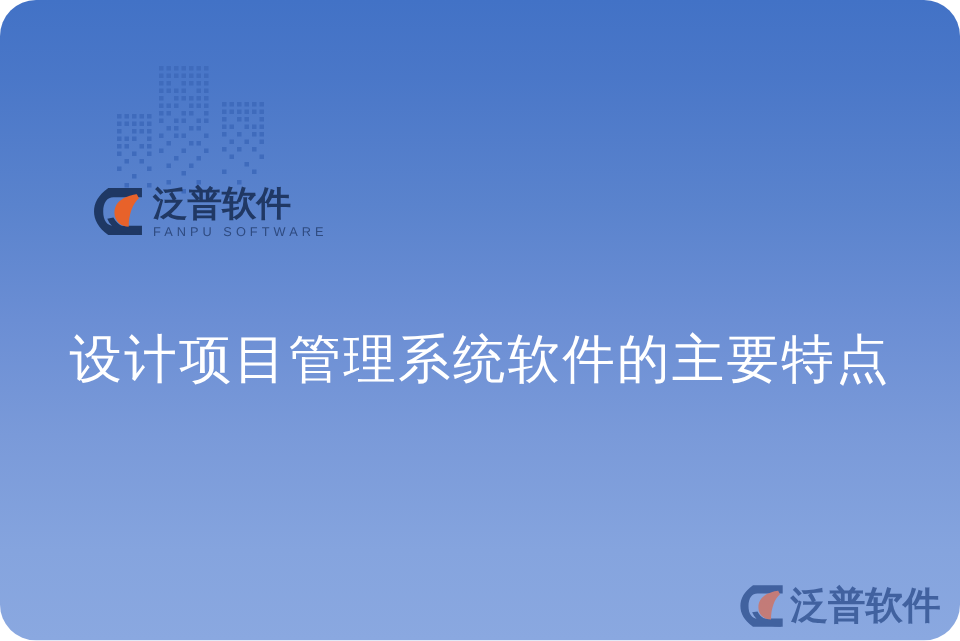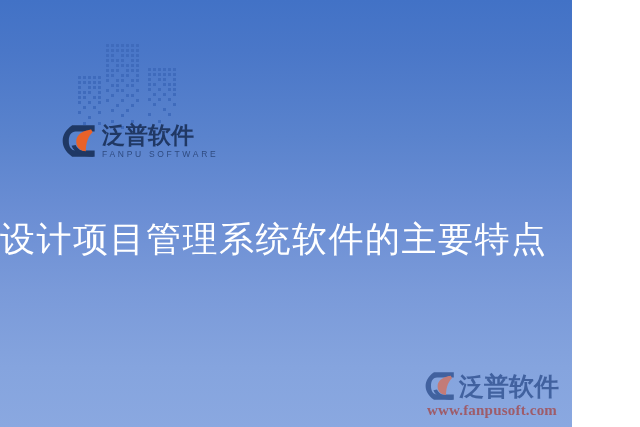--- a/index.html
+++ b/index.html
@@ -2,33 +2,34 @@
 <html><head>
 <meta charset="utf-8">
 <style>
   html, body {
     margin: 0;
     padding: 0;
     background: #ffffff;
   }
   #stage {
     position: relative;
-    width: 572px;
+    width: 640px;
     height: 427px;
     overflow: hidden;
     font-family: "Liberation Sans", "DejaVu Sans", sans-serif;
     
     background: linear-gradient(180deg,
         #4272c6 0%,
         #4a77c8 12%,
         #5a83cd 32%,
         #6b8ed4 50%,
         #7a9ad9 68%,
         #85a4de 86%,
         #8aa8e0 100%);
+    border-radius: 24px;
   }
 
   
   #pixel-art {
     position: absolute;
     left: 78px;
     top: 42px;
     width: 110px;
     height: 88px;
   }
@@ -65,20 +66,21 @@
     letter-spacing: 2.7px;
     white-space: nowrap;
   }
 
   
   #headline {
     position: absolute;
     left: 0;
     right: 0;
     top: 216px;
+    text-align: center;
     font-family: Liberation Mono, monospace;
     font-size: 35px;
     font-weight: 400;
     color: #ffffff;
     letter-spacing: 1.5px;
     white-space: nowrap;
   }
 
   
   #watermark {
@@ -292,16 +294,15 @@
 
   <div id="watermark">
     <div id="watermark-lockup">
       <svg id="watermark-mark" viewBox="0 0 100 100" xmlns="http://www.w3.org/2000/svg">
         <path d="M30 4 L96 4 L96 22 L40 22 C28 22 20 32 20 50 C20 68 28 78 40 78 L96 78 L96 96 L30 96 C10 82 2 66 2 50 C2 34 10 18 30 4 Z" fill="#2e4f8e"></path>
         <path d="M86 16 C86 16 42 20 42 52 C42 70 56 80 70 80 C70 56 78 34 90 24 Z" fill="#d4705c"></path>
         <path d="M40 62 C48 78 66 86 92 86 L92 96 C58 96 36 84 28 64 Z" fill="#2e4f8e"></path>
       </svg>
       <div id="watermark-name-cn">泛普软件</div>
     </div>
-    <div id="watermark-url">www.fanpusoft.com</div>
   </div>
 
 </div>
 
 </body></html>

